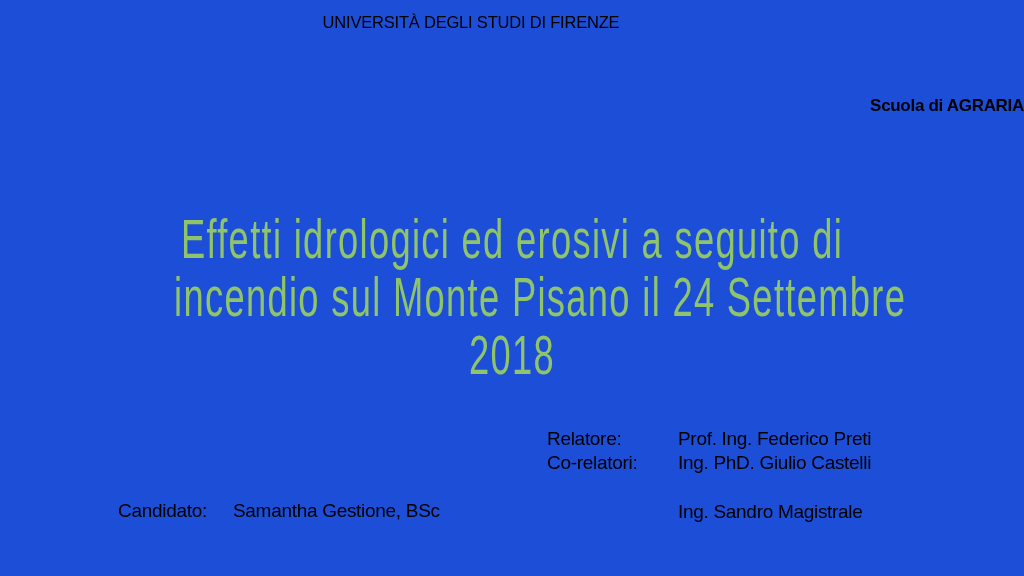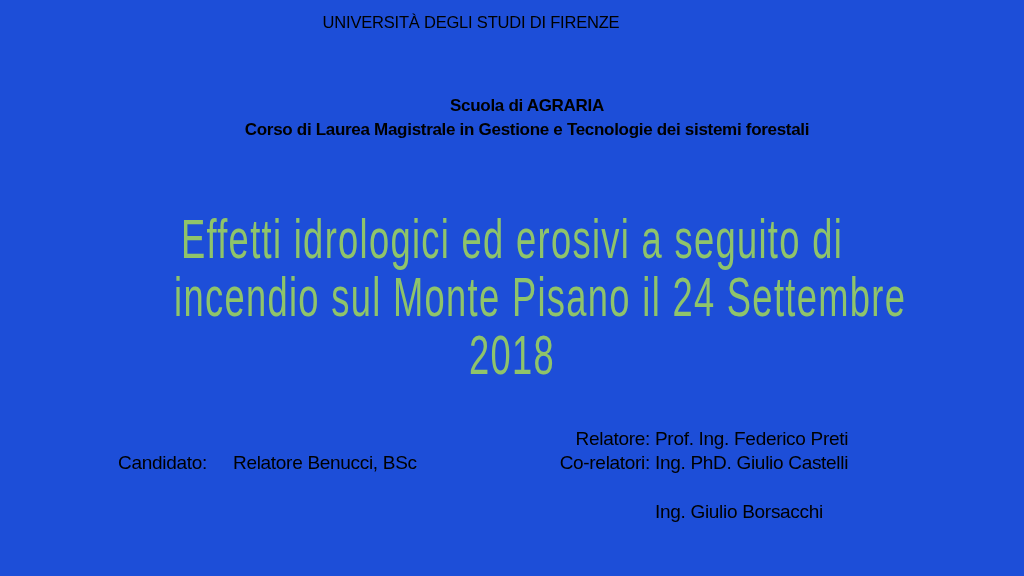--- a/index.html
+++ b/index.html
@@ -25,21 +25,21 @@
     font-size: 16.5px;
     line-height: 22px;
     letter-spacing: -0.2px;
     font-weight: 400;
   }
   .program {
     position: absolute;
     top: 94px;
     left: 30px; 
     right: 0;
-    text-align: center;
+    text-align: right;
     font-weight: bold;
     font-size: 17px;
     line-height: 24px;
     letter-spacing: -0.3px;
   }
   .thesis-title {
     position: absolute;
     top: 210px;
     left: 0;
     width: 1024px;
@@ -58,25 +58,25 @@
     letter-spacing: -0.3px;
   }
   .candidate-row {
     position: absolute;
     top: 451px;
     left: 118px;
   }
   .candidate-row .label {
     display: inline-block;
     width: 110px;
+    margin-top: 48px;
   }
   .advisor-row {
     position: absolute;
-    left: 524px;
-    text-align: right;
+    left: 547px;
   }
   .advisor-row .label {
     display: inline-block;
     width: 126px;
   }
   .advisor-row.r1 { top: 427px; }
   .advisor-row.r2 { top: 451px; }
   .advisor-row.r3 { top: 476px; }
   .advisor-row.r4 { top: 500px; }
   .academic-year {
@@ -87,44 +87,43 @@
 </style>
 </head>
 <body>
 
 <div class="slide">
 
   <div class="university">UNIVERSITÀ DEGLI STUDI DI FIRENZE</div>
 
   <div class="program">
     <div>Scuola di AGRARIA</div>
-    <div>Corso di Laurea Magistrale in Gestione e Tecnologie dei sistemi forestali</div>
   </div>
 
   <div class="thesis-title" style="color: rgb(143, 196, 106);">
     <div>Effetti idrologici ed erosivi a seguito di</div>
     <div>incendio sul Monte Pisano il 24 Settembre</div>
     <div>2018</div>
   </div>
 
   <div class="credits candidate-row">
     <span class="label">Candidato:</span>
-    <span>Relatore Benucci, BSc</span>
+    <span>Samantha Gestione, BSc</span>
   </div>
 
   <div class="credits advisor-row r1">
     <span class="label">Relatore:</span>
     <span>Prof. Ing. Federico Preti</span>
   </div>
 
   <div class="credits advisor-row r2">
     <span class="label">Co-relatori:</span>
     <span>Ing. PhD. Giulio Castelli</span>
   </div>
 
 
   <div class="credits advisor-row r4">
     <span class="label"></span>
-    <span>Ing. Giulio Borsacchi</span>
+    <span>Ing. Sandro Magistrale</span>
   </div>
 
 
 </div>
 
 </body></html>

